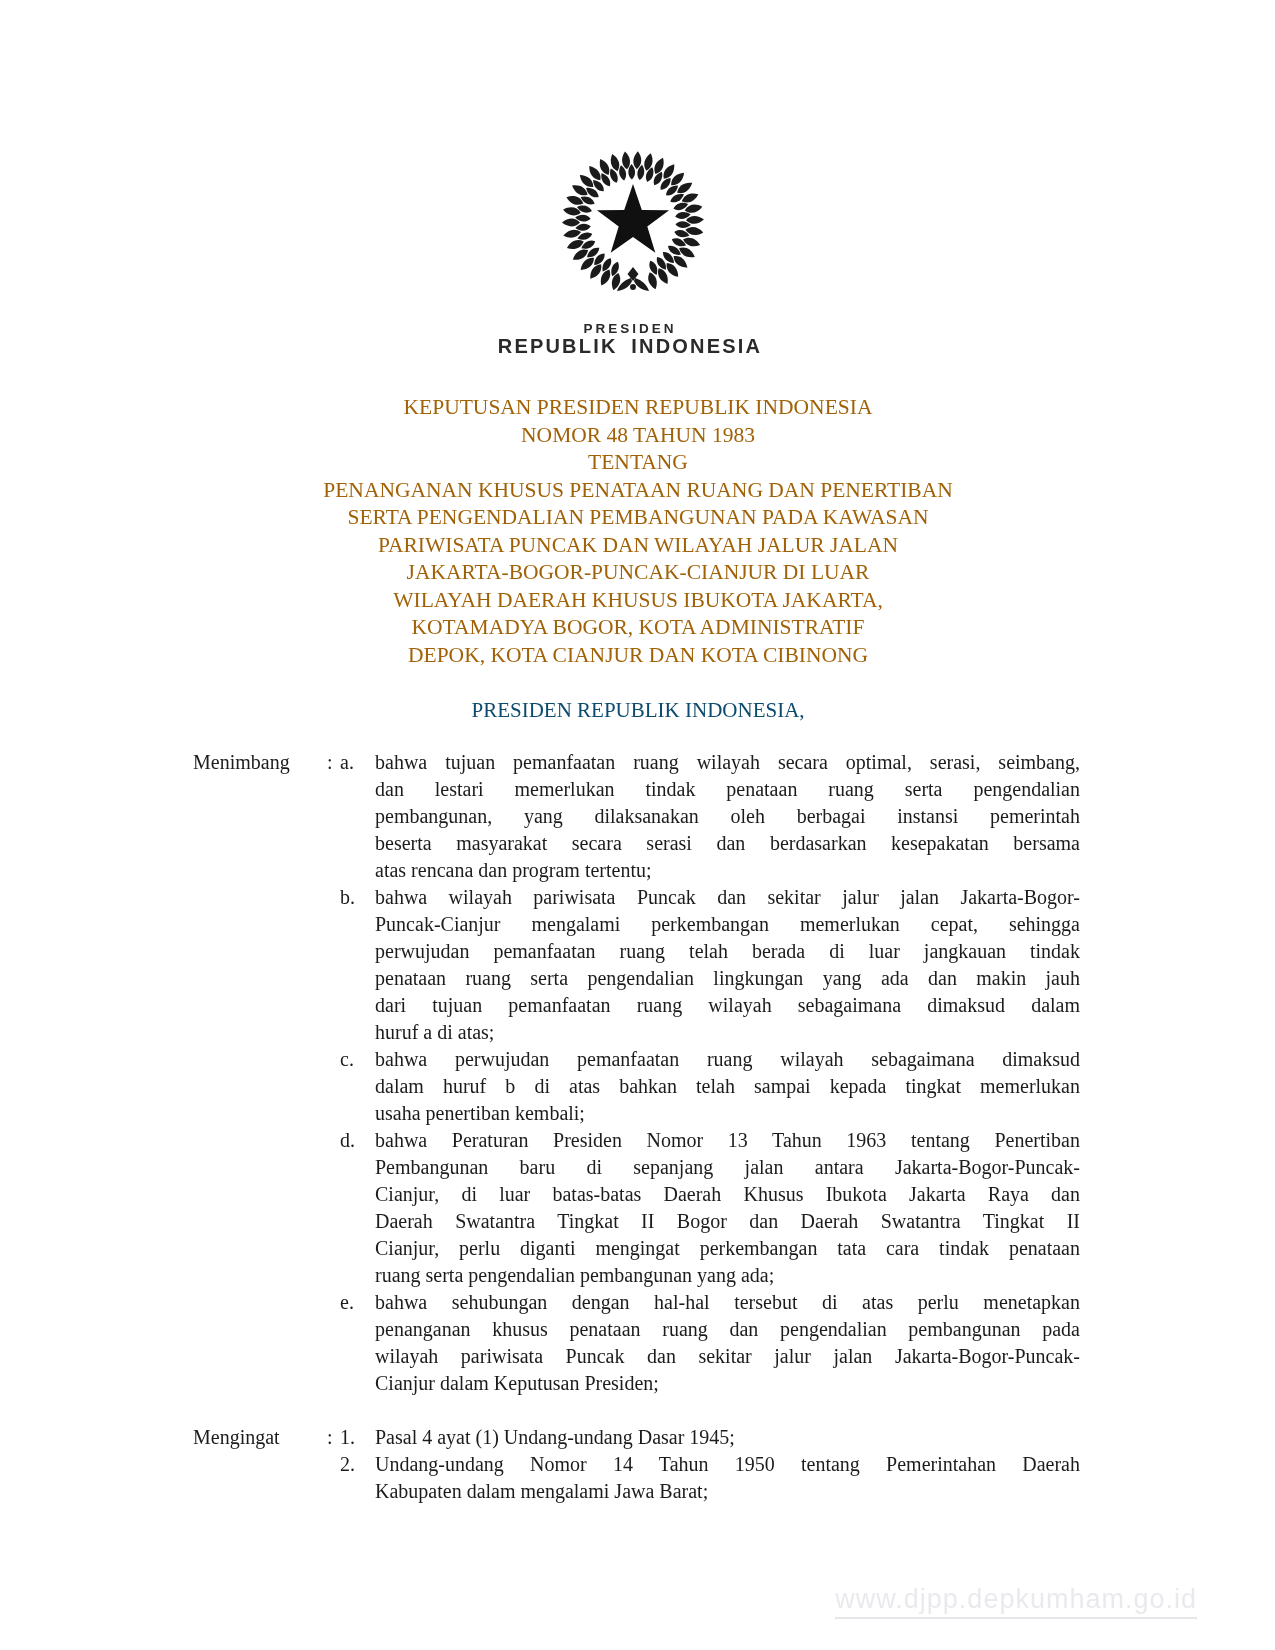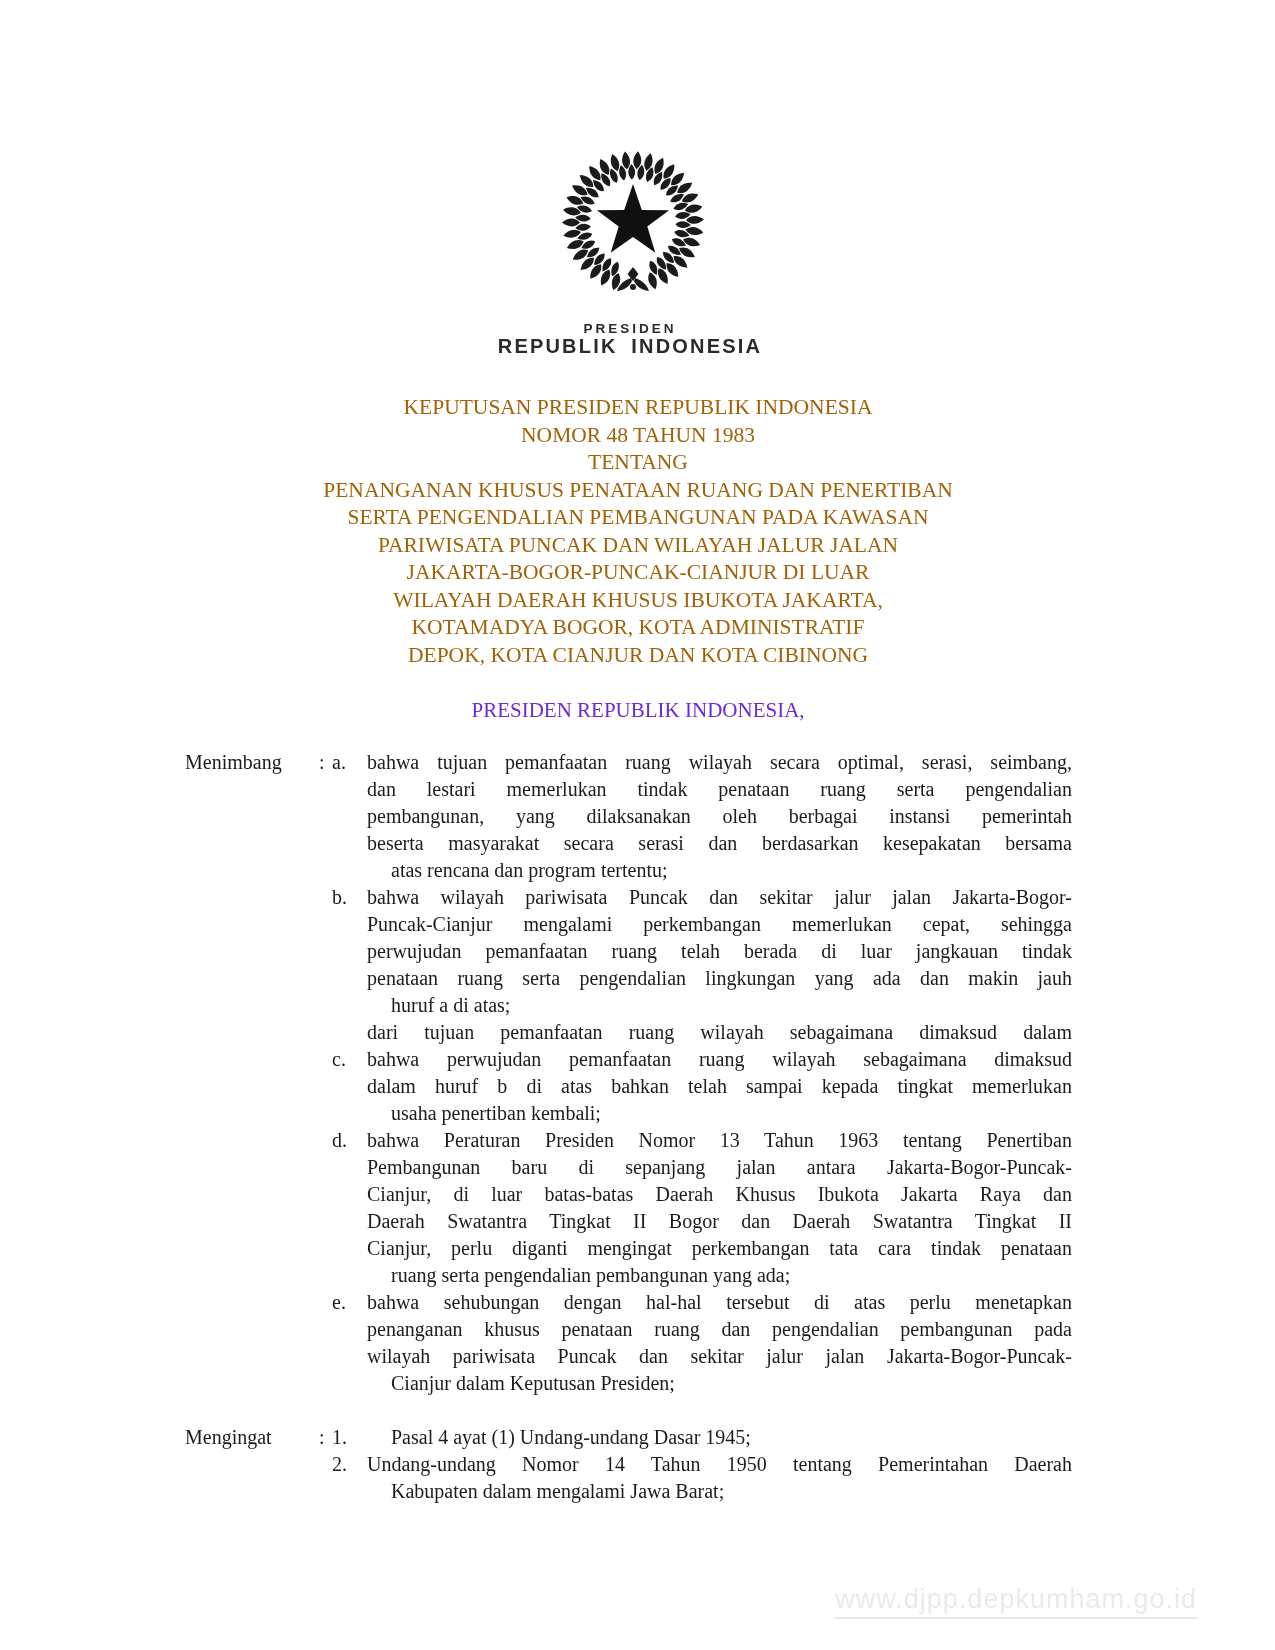--- a/index.html
+++ b/index.html
@@ -17,31 +17,31 @@
   .letterhead .l1{font-size:13.5px;letter-spacing:3px;line-height:17px;}
   .letterhead .l2{font-size:20px;letter-spacing:2.2px;line-height:18px;word-spacing:6px;}
   
   .title-block{
     position:absolute;left:238px;top:394px;width:800px;text-align:center;
     font-size:21.5px;line-height:27.5px;color:#a16207;
   }
   
   .opening{
     position:absolute;left:238px;top:696px;width:800px;text-align:center;
-    font-size:21px;line-height:28px;color:#6d28d9;
-  }
-  
-  .body-block{position:absolute;left:185px;top:749px;width:887px;font-size:20px;line-height:27px;color:#1c1c1c;}
+    font-size:21px;line-height:28px;color:#0c4a6e;
+  }
+  
+  .body-block{position:absolute;left:193px;top:749px;width:887px;font-size:20px;line-height:27px;color:#1c1c1c;}
   .clauses{display:grid;grid-template-columns:134px 13px 35px 1fr;}
   .clauses .lbl{grid-column:1;grid-row:1;}
   .clauses .cln{grid-column:2;grid-row:1;}
   .clauses .mk{grid-column:3;}
   .clauses .tx{grid-column:4;}
   .tx .ln{text-align:justify;text-align-last:justify;}
-  .tx .ln.last{text-align-last:left;margin-left:24px;}
+  .tx .ln.last{text-align-last:left;}
   .mengingat{margin-top:27px;}
   
   .watermark{
     position:absolute;top:1584px;right:43px;
     font-family:"Liberation Sans",sans-serif;font-size:27px;letter-spacing:1px;
     color:#e9eaed;border-bottom:2px solid #e5e6ea;padding-bottom:2px;
   }
 </style>
 </head>
 <body>
@@ -163,22 +163,22 @@
         <div class="ln">beserta masyarakat secara serasi dan berdasarkan kesepakatan bersama</div>
         <div class="ln last">atas rencana dan program tertentu;</div>
       </div>
 
       <div class="mk">b.</div>
       <div class="tx">
         <div class="ln">bahwa wilayah pariwisata Puncak dan sekitar jalur jalan Jakarta-Bogor-</div>
         <div class="ln">Puncak-Cianjur mengalami perkembangan memerlukan cepat, sehingga</div>
         <div class="ln">perwujudan pemanfaatan ruang telah berada di luar jangkauan tindak</div>
         <div class="ln">penataan ruang serta pengendalian lingkungan yang ada dan makin jauh</div>
+        <div class="ln">dari tujuan pemanfaatan ruang wilayah sebagaimana dimaksud dalam</div>
         <div class="ln last">huruf a di atas;</div>
-        <div class="ln">dari tujuan pemanfaatan ruang wilayah sebagaimana dimaksud dalam</div>
       </div>
 
       <div class="mk">c.</div>
       <div class="tx">
         <div class="ln">bahwa perwujudan pemanfaatan ruang wilayah sebagaimana dimaksud</div>
         <div class="ln">dalam huruf b di atas bahkan telah sampai kepada tingkat memerlukan</div>
         <div class="ln last">usaha penertiban kembali;</div>
       </div>
 
       <div class="mk">d.</div>

